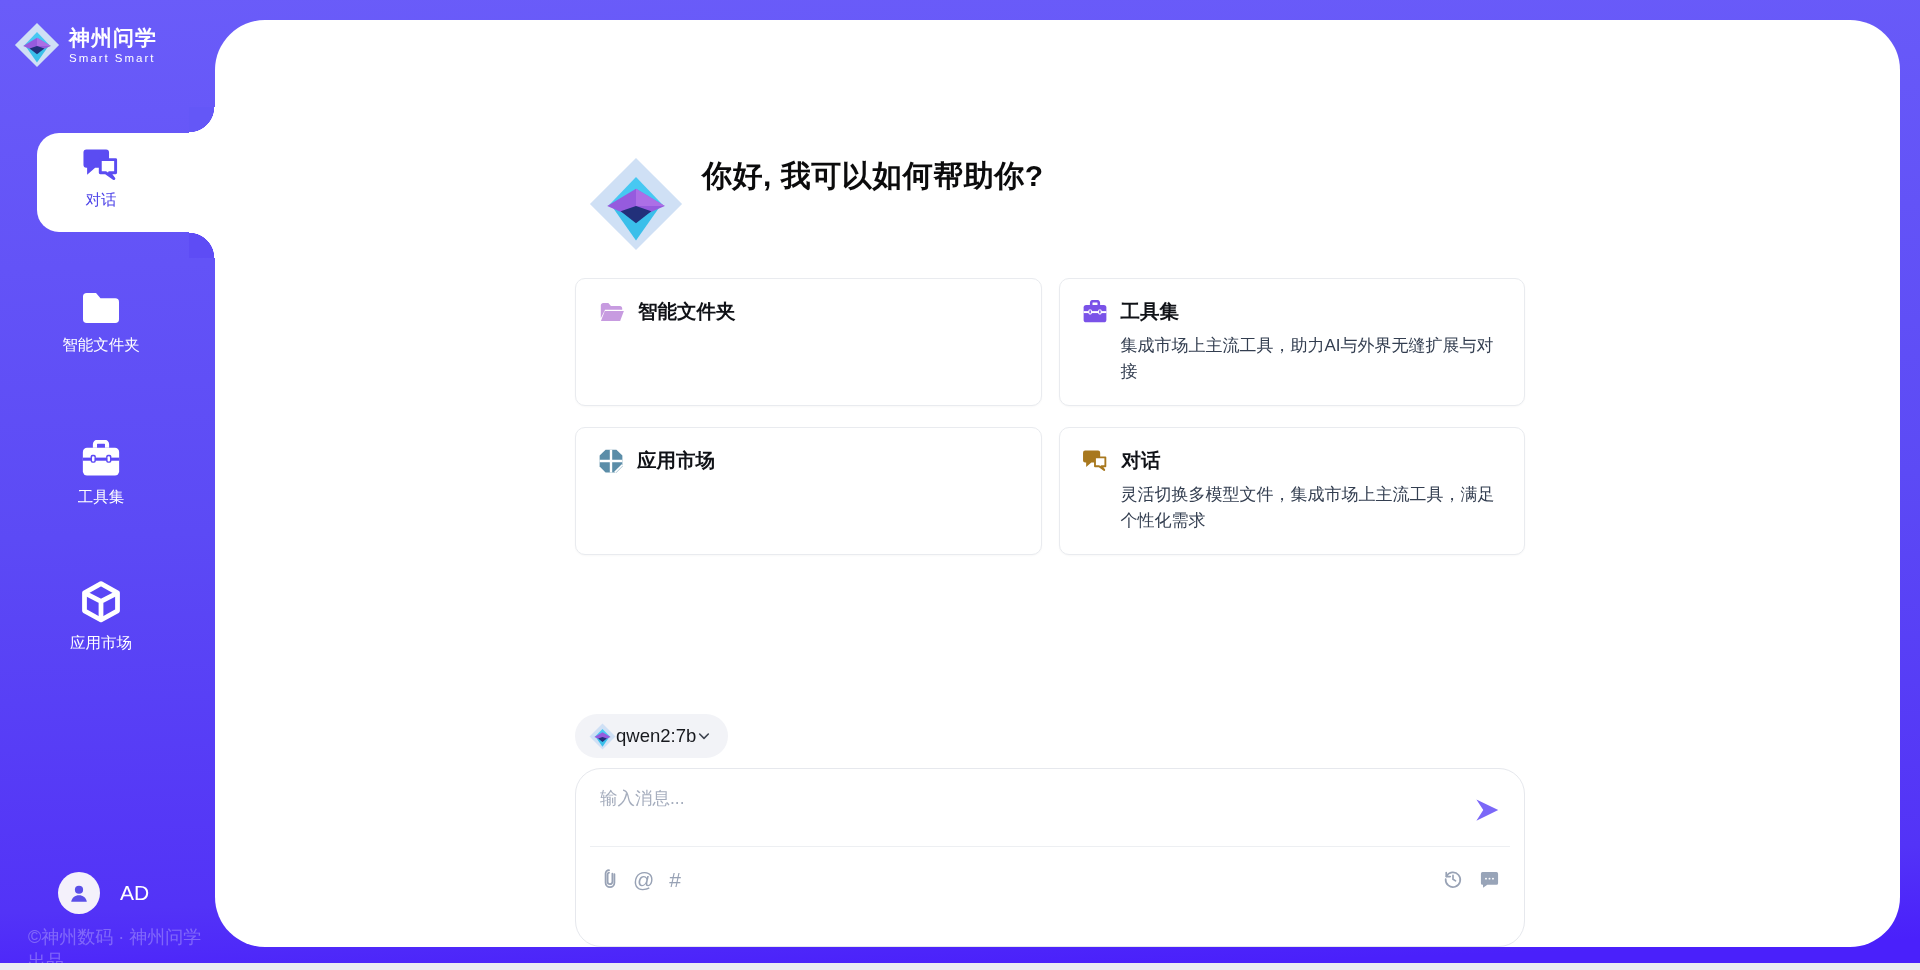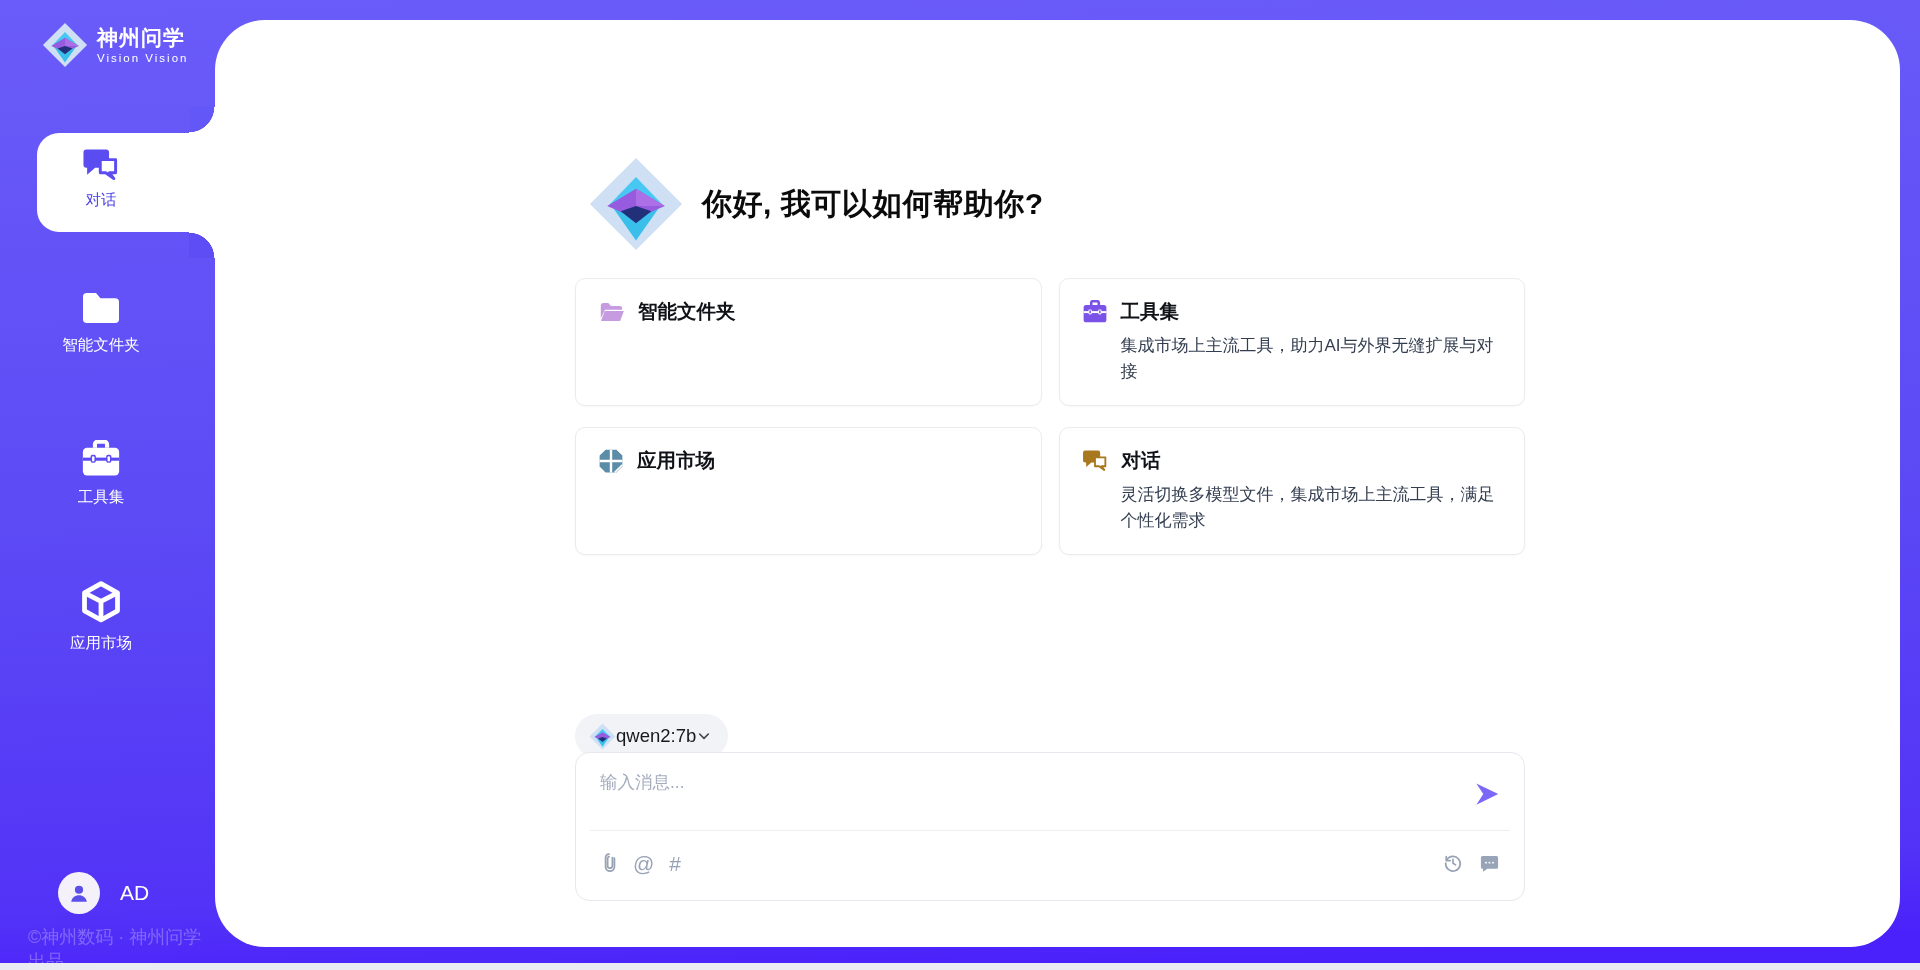--- a/index.html
+++ b/index.html
@@ -10,21 +10,21 @@
     position:relative; width:1920px; height:970px;
     background:linear-gradient(178deg,#6A5CF9 0%,#5C4AF5 52%,#5333F7 88%,#4A20FB 97%,#4A20FB 100%);
   }
   .bottom-edge{
     position:absolute; left:0; bottom:0; width:1920px; height:7px;
     background:#EBEBF3;
   }
 
   
   .sidebar{ position:absolute; left:0; top:0; width:215px; height:970px; }
-  .brand{ position:absolute; left:42px; top:22px; display:flex; align-items:center; gap:9px; }
+  .brand{ position:absolute; left:14px; top:22px; display:flex; align-items:center; gap:9px; }
   .brand .gem{ width:46px; height:46px; }
   .brand-name{ color:#fff; font-size:21px; font-weight:700; letter-spacing:1px; line-height:1.1; }
   .brand-sub{ color:#fff; font-size:11.5px; letter-spacing:2px; margin-top:2px; }
 
   
   .active-bump{
     position:absolute; left:37px; top:133px; width:178px; height:99px;
     background:#fff; border-radius:22px 0 0 22px;
   }
   .bump-corner{ position:absolute; width:26px; height:26px; left:189px; }
@@ -43,21 +43,21 @@
   .user-row{ position:absolute; left:58px; top:872px; display:flex; align-items:center; gap:20px; cursor:pointer;}
   .avatar{ width:42px; height:42px; border-radius:50%; background:#F4F1FB; display:flex; align-items:center; justify-content:center; }
   .user-name{ color:#fff; font-size:21px; }
   .side-footer{ position:absolute; left:28px; top:925px; color:rgba(255,255,255,0.28); font-size:18px; }
 
   
   .panel{
     position:absolute; left:215px; top:20px; right:20px; bottom:23px;
     background:#fff; border-radius:50px;
   }
-  .greeting{ position:absolute; left:588px; top:156px; display:flex; align-items:center; gap:18px; }
+  .greeting{ position:absolute; left:588px; top:156px; display:flex; gap:18px; }
   .greeting .gem{ width:96px; height:96px; }
   .greeting-text{ font-size:30px; font-weight:800; color:#0B0B0C; letter-spacing:0.5px; }
 
   .cards{
     position:absolute; left:575px; top:278px; width:950px;
     display:grid; grid-template-columns:1fr 1fr; column-gap:17px; row-gap:21px;
   }
   .card{
     min-height:128px; background:#fff; border:1px solid #E9EBEF; border-radius:10px;
     padding:19px 22px; cursor:pointer; box-shadow:0 1px 2px rgba(20,24,40,0.03);
@@ -68,22 +68,22 @@
 
   .model-pill{
     position:absolute; left:575px; top:714px; height:44px;
     display:inline-flex; align-items:center; padding:0 16px 0 14px;
     background:#F2F3F7; border-radius:22px; cursor:pointer;
   }
   .model-pill .gem{ width:27px; height:27px; }
   .model-name{ font-size:18.5px; color:#17191E; }
 
   .composer{
-    position:absolute; left:575px; top:752px; width:950px; height:149px;
-    background:#fff; border:1px solid #E6E8ED; border-radius:14px;
+    position:absolute; left:575px; top:768px; width:950px; height:179px;
+    background:#fff; border:1px solid #E6E8ED; border-radius:26px;
   }
   .composer textarea{
     position:absolute; left:0; top:0; width:100%; height:72px;
     border:none; outline:none; resize:none; background:transparent;
     padding:17px 70px 0 24px; font-size:17.5px; color:#30343c;
     font-family:"Liberation Sans","DejaVu Sans",sans-serif;
   }
   .composer textarea::placeholder{ color:#A5ADBD; }
   .send-btn{ position:absolute; right:22px; top:26px; width:30px; height:30px; cursor:pointer; }
   .comp-divider{ position:absolute; left:14px; right:14px; top:77px; height:1px; background:#EDEFF2; }
@@ -106,21 +106,21 @@
       <svg class="gem" viewBox="0 0 100 100">
         <polygon points="50,2 98,50 50,98 2,50" fill="#CFE0F5"></polygon>
         <polygon points="50,88 26,54 74,54" fill="#3ABFEA"></polygon>
         <polygon points="50,22 79,52 21,52" fill="#47C8F2"></polygon>
         <polygon points="50,34 80,52 50,65 20,52" fill="#965BDE"></polygon>
         <polygon points="50,34 80,52 50,52" fill="#AC6FE6"></polygon>
         <polygon points="50,52 66,57.5 50,70 34,57.5" fill="#22307A"></polygon>
       </svg>
       <div>
         <div class="brand-name">神州问学</div>
-        <div class="brand-sub">Vision Vision</div>
+        <div class="brand-sub">Smart Smart</div>
       </div>
     </div>
 
     <div class="active-bump"></div>
     <div class="bump-corner top"></div>
     <div class="bump-corner bot"></div>
 
     <div class="nav-item active n0">
       <svg class="nico" width="38" height="34" viewBox="0 0 26 23">
         <path d="M2 1.5h13.5a2 2 0 0 1 2 2v8.5a2 2 0 0 1-2 2H8l-5.5 4.8V14H2a2 2 0 0 1-2-2v-8.5a2 2 0 0 1 2-2z" fill="#5B4CF2" transform="translate(1,0)"></path>

